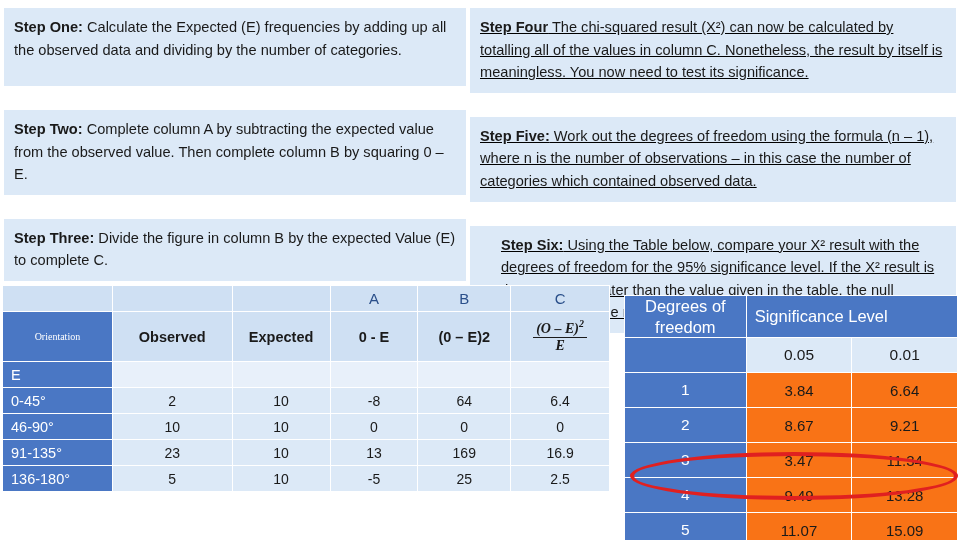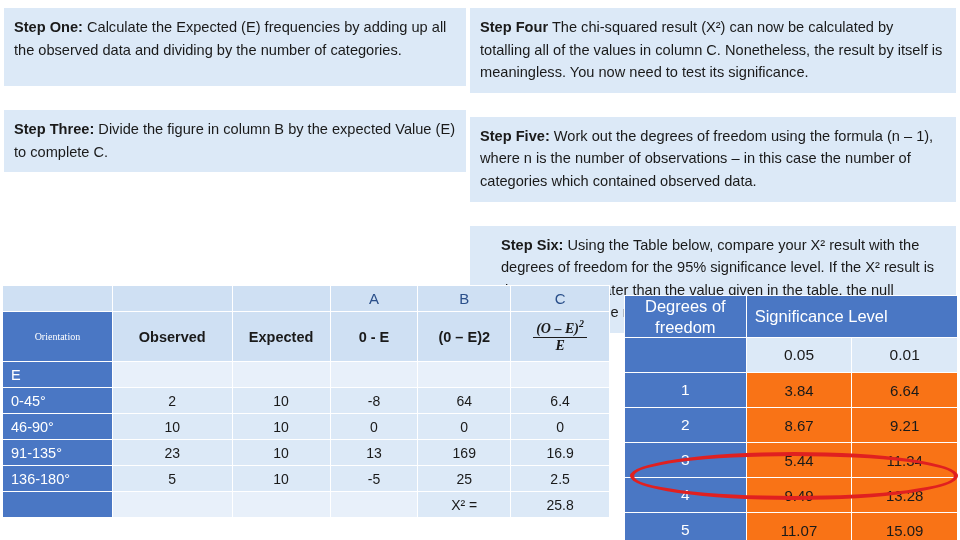--- a/index.html
+++ b/index.html
@@ -13,21 +13,21 @@
   .page { position: relative; width: 960px; height: 540px; }
 
   
   .steps-wrap {
     position: absolute; left: 0; top: 0; width: 960px;
   }
   .steps-col {
     position: absolute; top: 8px;
   }
   .col-left { left: 4px; width: 462px; }
-  .col-right { left: 470px; width: 486px; }
+  .col-right { left: 470px; width: 486px; text-decoration: underline; }
 
   .step-box {
     background: #dce9f7;
     color: #1a1a1a;
     font-size: 14.6px;
     line-height: 1.55;
     padding: 8px 10px 9px 10px;
     margin-bottom: 24px;
   }
   .step-box .lbl { font-weight: bold; }
@@ -127,20 +127,23 @@
 </head>
 <body>
 
 <div class="page">
 
   <div class="steps-wrap">
 
     <div class="steps-col col-left">
       <div class="step-box h-left1">
         <span class="lbl">Step One:</span><span> Calculate the Expected (E) frequencies by adding up all the observed data and dividing by the number of categories.</span>
+      </div>
+      <div class="step-box h-left2">
+        <span class="lbl">Step Two:</span><span> Complete column A by subtracting the expected value from the observed value. Then complete column B by squaring 0 – E.</span>
       </div>
       <div class="step-box h-left3">
         <span class="lbl">Step Three:</span><span> Divide the figure in column B by the expected Value (E) to complete C.</span>
       </div>
     </div>
 
     <div class="steps-col col-right">
       <div class="step-box h-right1">
         <span class="lbl">Step Four</span><span> The chi-squared result (X²) can now be calculated by totalling all of the values in column C. Nonetheless, the result by itself is meaningless. You now need to test its significance.</span>
       </div>
@@ -210,28 +213,20 @@
         <td class="cell">16.9</td>
       </tr>
       <tr>
         <td class="rowlabel">136-180°</td>
         <td class="cell">5</td>
         <td class="cell">10</td>
         <td class="cell">-5</td>
         <td class="cell">25</td>
         <td class="cell">2.5</td>
       </tr>
-      <tr>
-        <td class="rowlabel"></td>
-        <td class="cell-light"></td>
-        <td class="cell-light"></td>
-        <td class="cell-light"></td>
-        <td class="cell">X² =</td>
-        <td class="cell">25.8</td>
-      </tr>
     </tbody>
   </table>
 
   <table class="df-table">
     <tbody>
       <tr>
         <td class="df-head" style="width:122px;">Degrees of freedom</td>
         <td class="df-head left-al" colspan="2">Significance Level</td>
       </tr>
       <tr>
@@ -244,21 +239,21 @@
         <td class="df-val">3.84</td>
         <td class="df-val">6.64</td>
       </tr>
       <tr>
         <td class="df-num">2</td>
         <td class="df-val">8.67</td>
         <td class="df-val">9.21</td>
       </tr>
       <tr>
         <td class="df-num">3</td>
-        <td class="df-val">5.44</td>
+        <td class="df-val">3.47</td>
         <td class="df-val">11.34</td>
       </tr>
       <tr>
         <td class="df-num">4</td>
         <td class="df-val">9.49</td>
         <td class="df-val">13.28</td>
       </tr>
       <tr>
         <td class="df-num">5</td>
         <td class="df-val">11.07</td>

